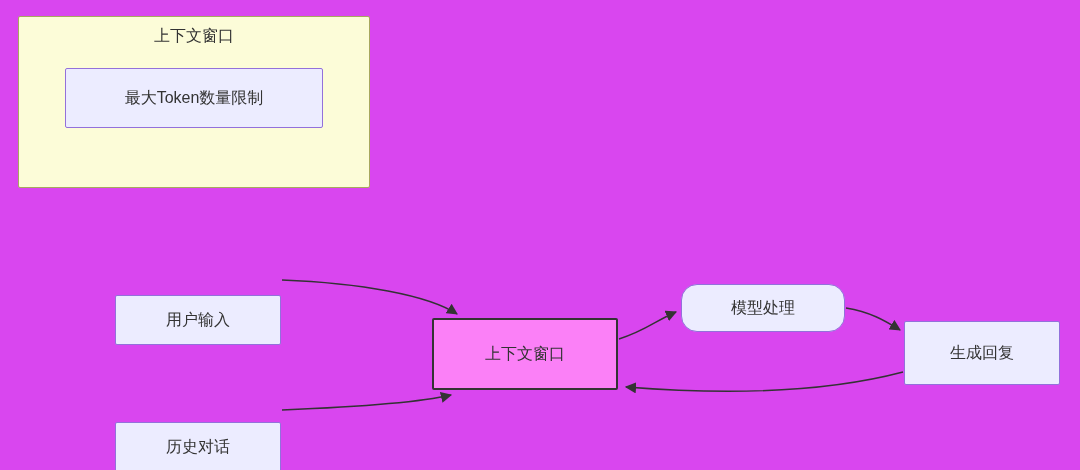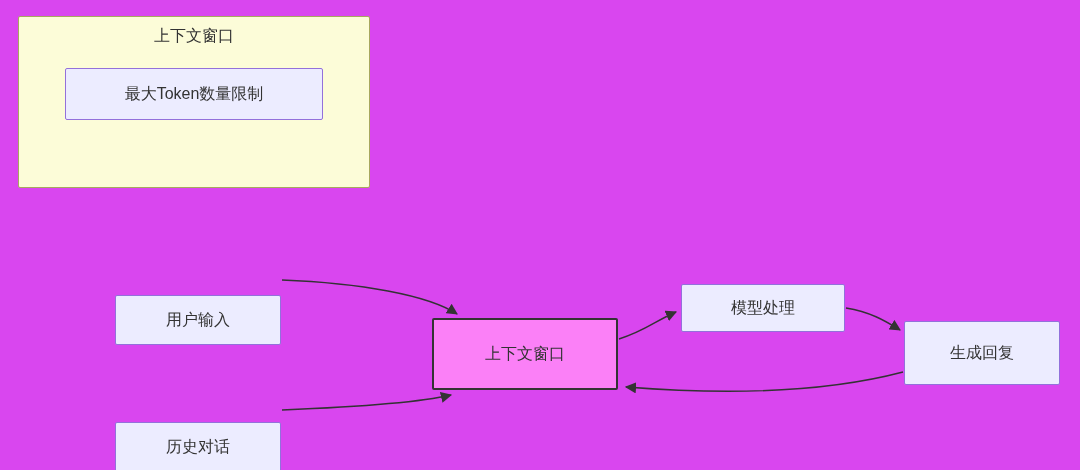--- a/index.html
+++ b/index.html
@@ -70,25 +70,25 @@
     <path class="edge" d="M282,280 C360,283 428,295 457,314" marker-end="url(#arrow)"></path>
     <path class="edge" d="M282,410 C355,407 418,403 451,395" marker-end="url(#arrow)"></path>
     <path class="edge" d="M619,339 C645,331 655,321 676,312" marker-end="url(#arrow)"></path>
     <path class="edge" d="M846,308 C870,312 884,320 900,330" marker-end="url(#arrow)"></path>
     <path class="edge" d="M903,372 C812,396 702,393 626,387" marker-end="url(#arrow)"></path>
   </svg>
 
   <div class="subgraph" style="left:18px; top:16px; width:352px; height:172px;">
     <div class="subgraph-title">上下文窗口</div>
   </div>
-  <div class="node" style="left:65px; top:68px; width:258px; height:52px;">最大Token数量限制</div>
+  <div class="node" style="left:65px; top:68px; width:258px; height:60px;">最大Token数量限制</div>
 
   <div class="node" style="left:115px; top:255px; width:166px; height:50px;margin-top:40px;">用户输入</div>
 
   <div class="node" style="left:115px; top:385px; width:166px; height:50px;margin-top:37px;">历史对话</div>
 
   <div class="node node--highlight" style="left:432px; top:318px; width:186px; height:72px;">上下文窗口</div>
 
-  <div class="node" style="left:681px; top:284px; width:164px; height:48px;">模型处理</div>
+  <div class="node" style="left:681px; top:284px; width:164px; height:48px;border-radius:16px;">模型处理</div>
 
   <div class="node" style="left:904px; top:321px; width:156px; height:64px;">生成回复</div>
 
 </div>
 
 </body></html>

